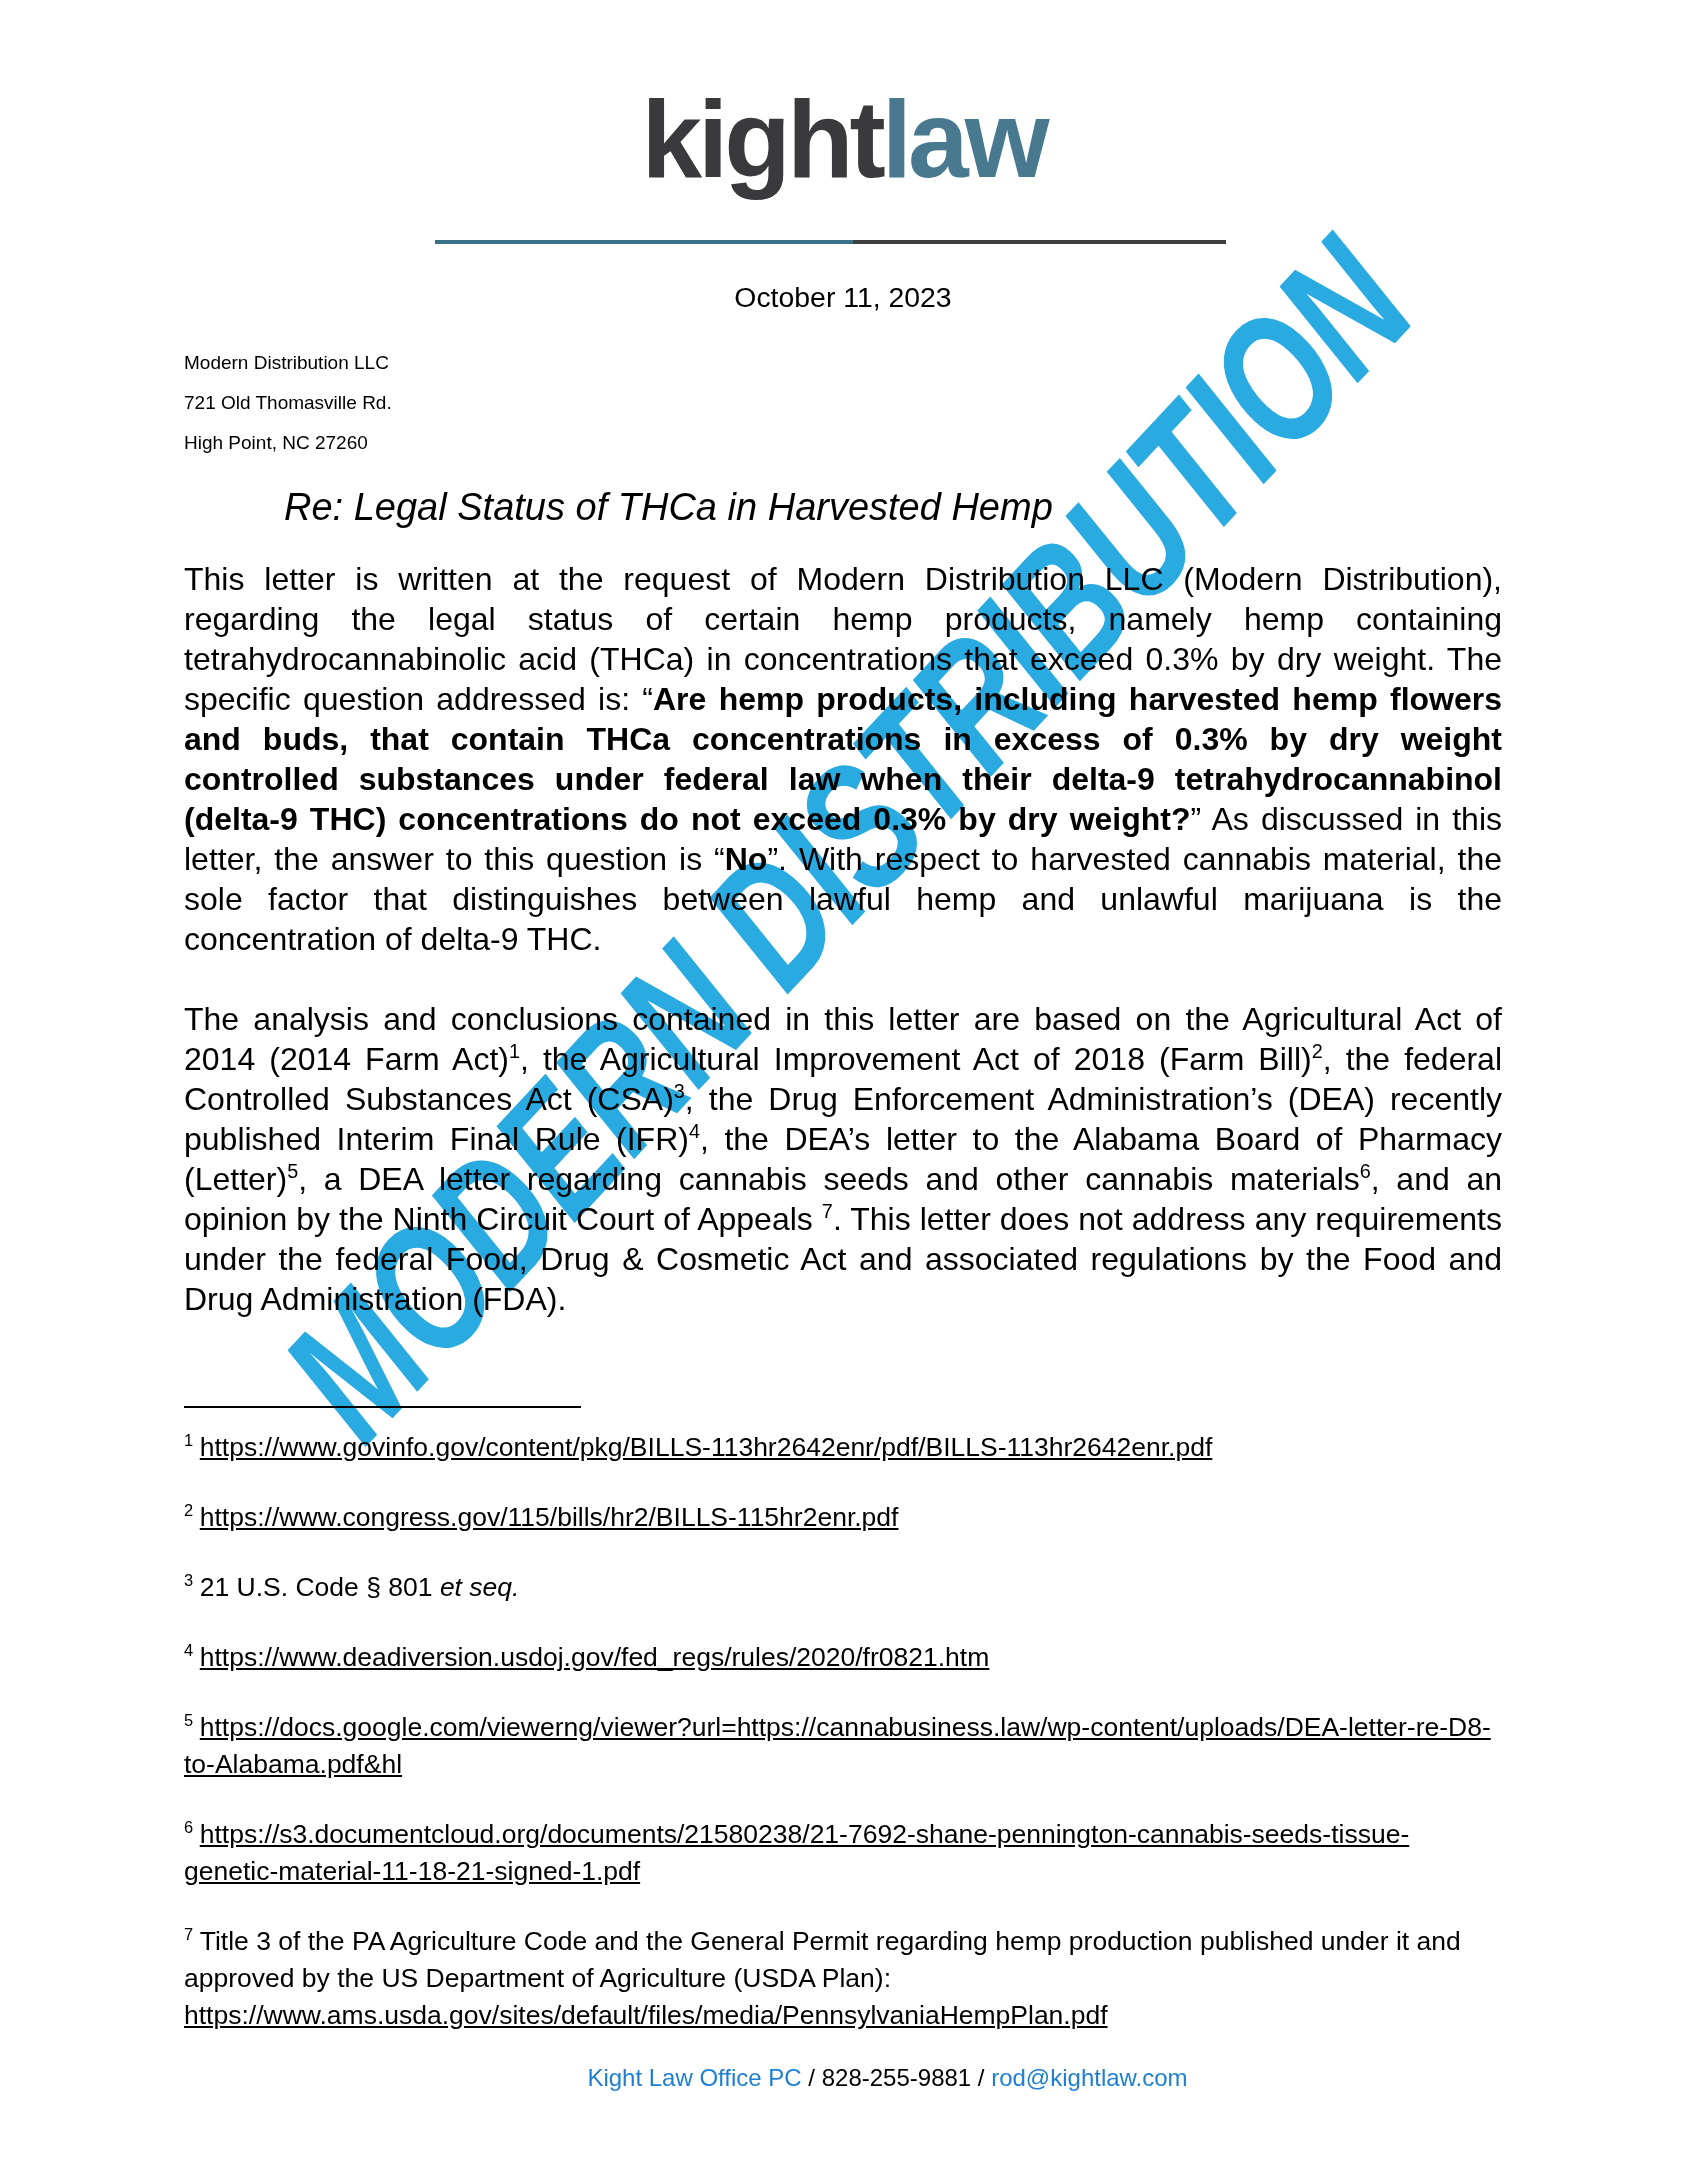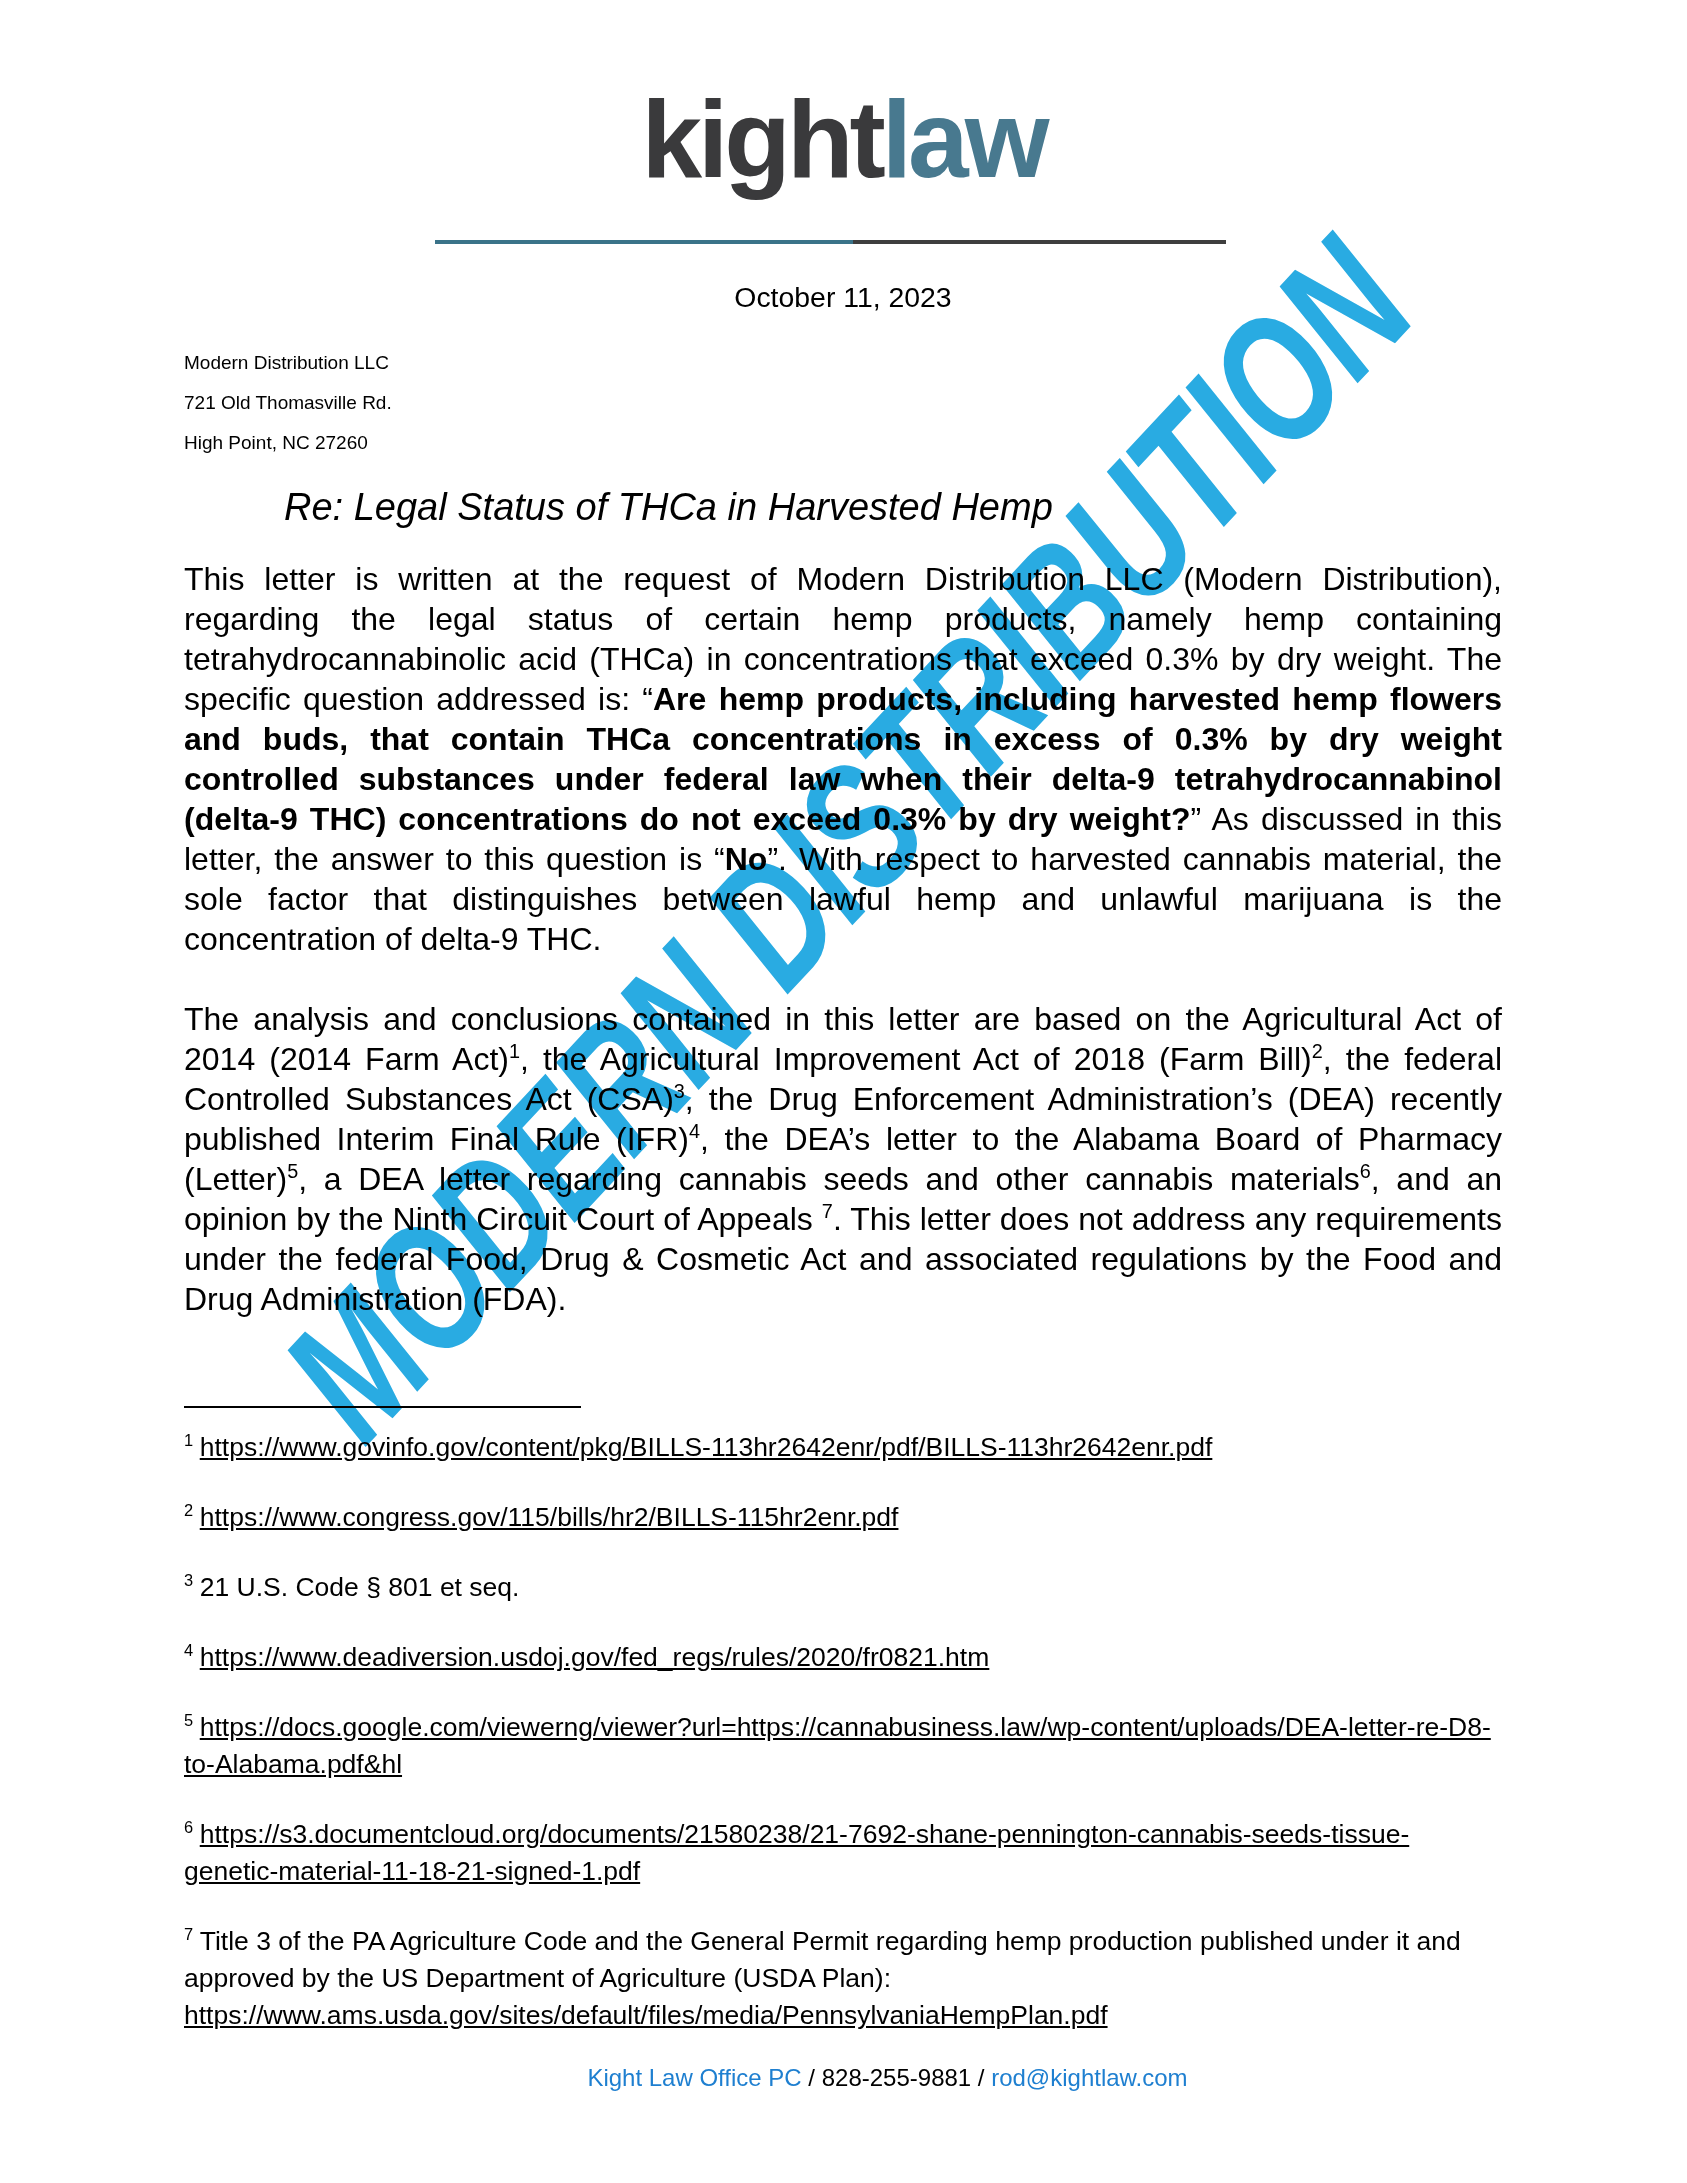--- a/index.html
+++ b/index.html
@@ -82,21 +82,21 @@
 
   
   .page-footer{
     position:absolute;top:2062px;left:0;width:1687px;
     text-align:center;
     font-size:24px;line-height:32px;padding-left:44px;
   }
 
   
   .b{font-weight:700;}
-  .i{}
+  .i{font-style:italic;}
   .u{text-decoration:underline;}
   .blue{color:var(--footer_blue,#1E7FD0);}
 </style>
 </head>
 <body>
 
 <div class="page">
 
   <div class="watermark">MODERN DISTRIBUTION</div>
 

